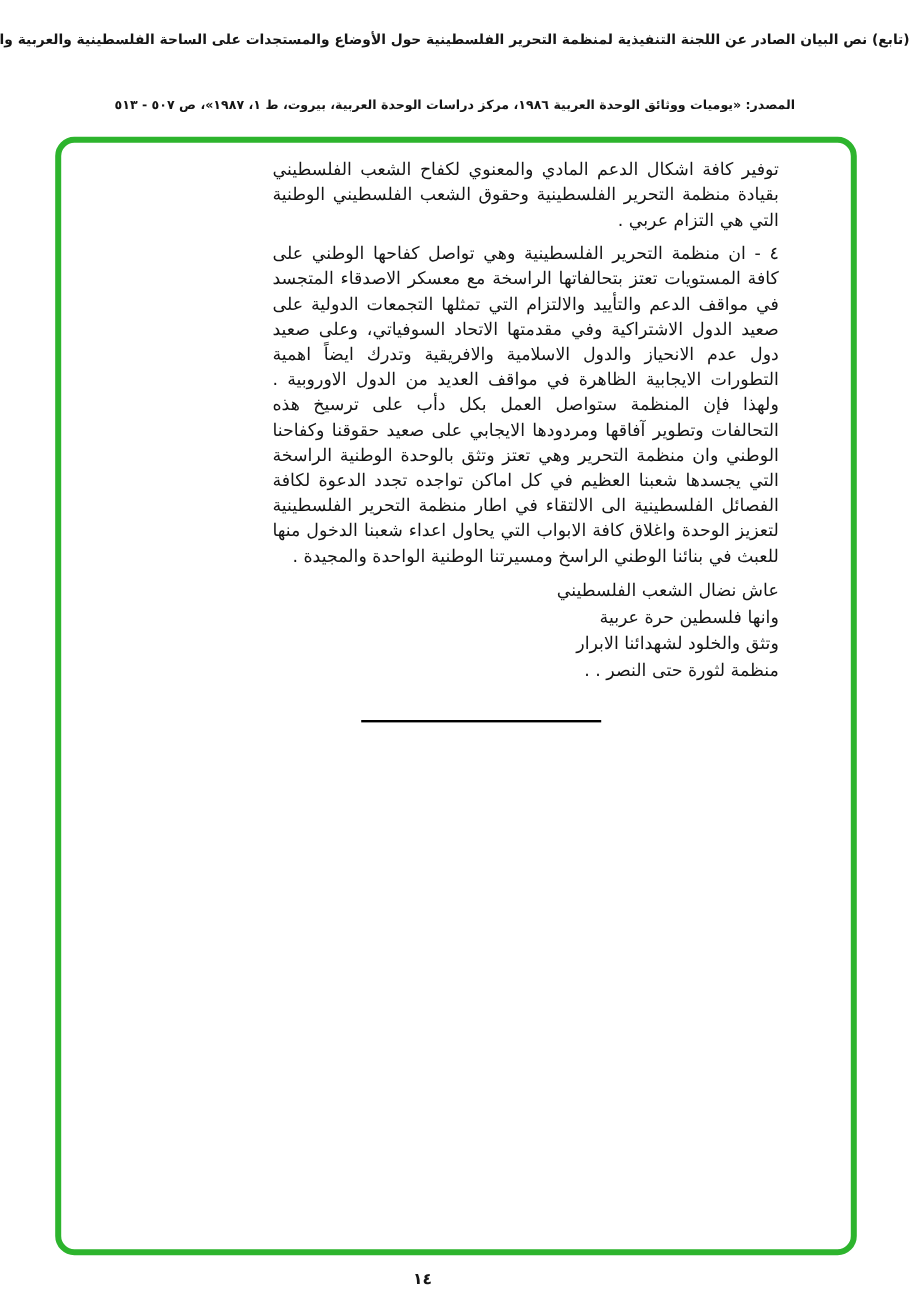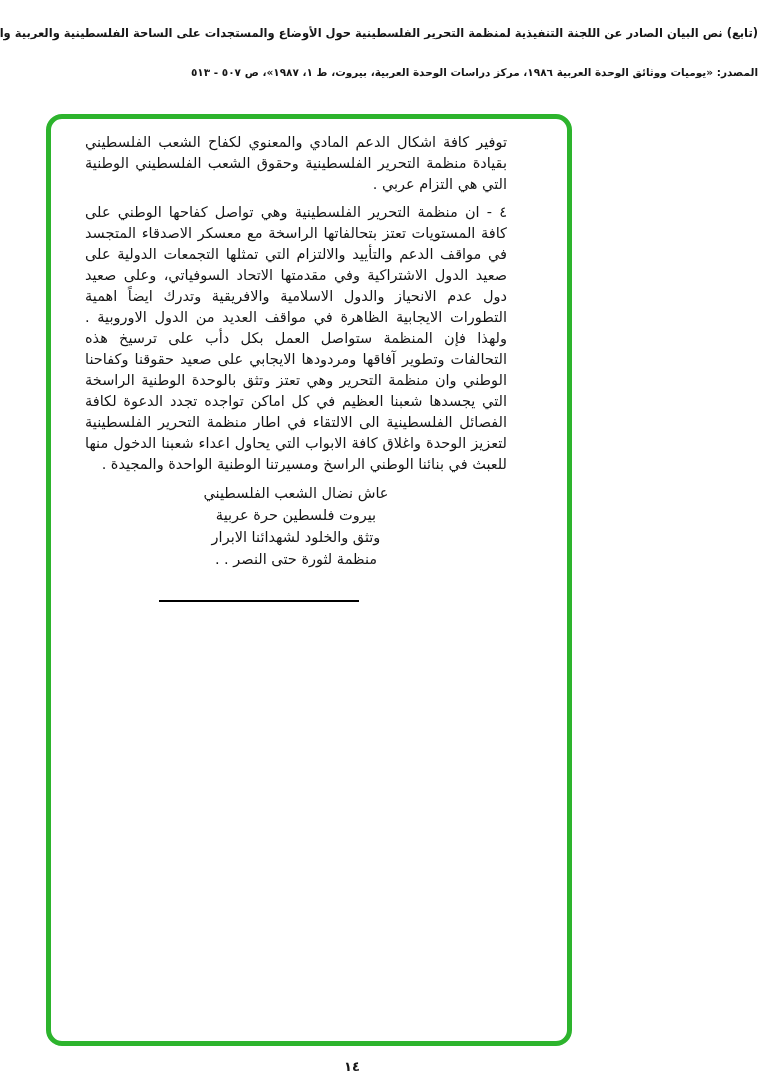--- a/index.html
+++ b/index.html
@@ -23,54 +23,53 @@
     text-align: center;
     direction: rtl;
   }
   .header-title {
     font-size: 11.5px;
     font-weight: bold;
     white-space: nowrap;
     letter-spacing: 0;
   }
   .header-source {
-    margin-top: 26px;
+    margin-top: 42px;
     font-size: 10.5px;
     font-weight: bold;
     white-space: nowrap;
-    text-align: right;
   }
 
   
   .green-box {
     position: absolute;
     top: 114px;
     left: 46px;
-    width: 526px;
+    width: 668px;
     height: 932px;
     border: 5px solid var(--highlight-green, #2db42d);
     border-radius: 16px;
     background: transparent;
   }
 
   
   .box-content {
     direction: rtl;
     width: 422px;
     margin: 13px 60px 0 auto;
     font-size: 14.5px;
     line-height: 21px;
     text-align: justify;
   }
   .para { margin: 0 0 7px 0; }
   .slogans {
     margin-top: 5px;
     text-align: center;
   }
-  .slogan { line-height: 22px; }
+  .slogan { line-height: 22px; text-align: right; }
   .divider {
     width: 200px;
     height: 0;
     border-top: 2px solid #000;
     margin: 30px 148px 0 auto;
   }
 
   
   .page-number {
     position: absolute;
@@ -91,21 +90,21 @@
   <div class="header-source">المصدر: «يوميات ووثائق الوحدة العربية ١٩٨٦، مركز دراسات الوحدة العربية، بيروت، ط ١، ١٩٨٧»، ص ٥٠٧ - ٥١٣</div>
 </header>
 
 <div class="green-box">
   <div class="box-content">
     <p class="para">توفير كافة اشكال الدعم المادي والمعنوي لكفاح الشعب الفلسطيني بقيادة منظمة التحرير الفلسطينية وحقوق الشعب الفلسطيني الوطنية التي هي التزام عربي .</p>
     <p class="para">٤ - ان منظمة التحرير الفلسطينية وهي تواصل كفاحها الوطني على كافة المستويات تعتز بتحالفاتها الراسخة مع معسكر الاصدقاء المتجسد في مواقف الدعم والتأييد والالتزام التي تمثلها التجمعات الدولية على صعيد الدول الاشتراكية وفي مقدمتها الاتحاد السوفياتي، وعلى صعيد دول عدم الانحياز والدول الاسلامية والافريقية وتدرك ايضاً اهمية التطورات الايجابية الظاهرة في مواقف العديد من الدول الاوروبية . ولهذا فإن المنظمة ستواصل العمل بكل دأب على ترسيخ هذه التحالفات وتطوير آفاقها ومردودها الايجابي على صعيد حقوقنا وكفاحنا الوطني وان منظمة التحرير وهي تعتز وتثق بالوحدة الوطنية الراسخة التي يجسدها شعبنا العظيم في كل اماكن تواجده تجدد الدعوة لكافة الفصائل الفلسطينية الى الالتقاء في اطار منظمة التحرير الفلسطينية لتعزيز الوحدة واغلاق كافة الابواب التي يحاول اعداء شعبنا الدخول منها للعبث في بنائنا الوطني الراسخ ومسيرتنا الوطنية الواحدة والمجيدة .</p>
 
     <div class="slogans">
       <div class="slogan">عاش نضال الشعب الفلسطيني</div>
-      <div class="slogan">بيروت فلسطين حرة عربية</div>
+      <div class="slogan">وانها فلسطين حرة عربية</div>
       <div class="slogan">وتثق والخلود لشهدائنا الابرار</div>
       <div class="slogan">منظمة لثورة حتى النصر . .</div>
     </div>
 
     <div class="divider"></div>
   </div>
 </div>
 
 <div class="page-number">١٤</div>
 

